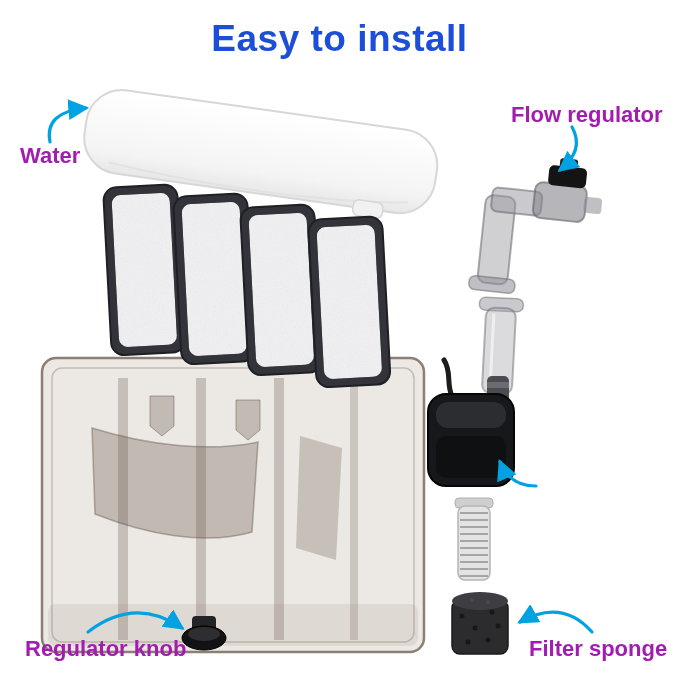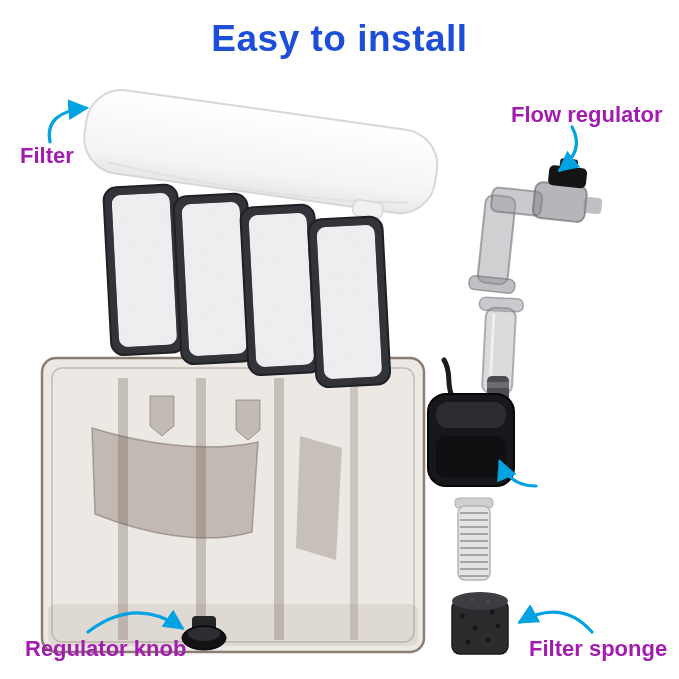--- a/index.html
+++ b/index.html
@@ -183,18 +183,18 @@
       <path d="M50,142 Q44,112 86,108" stroke="#00a2e1" stroke-width="3.2" marker-end="url(#arrowhead)"></path>
       <path d="M572,127 Q585,150 560,170" stroke="#00a2e1" stroke-width="3.2" marker-end="url(#arrowhead)"></path>
       <path d="M536,486 Q510,486 500,462" stroke="#00a2e1" stroke-width="3.2" marker-end="url(#arrowhead)"></path>
       <path d="M88,632 Q135,596 182,628" stroke="#00a2e1" stroke-width="3.2" marker-end="url(#arrowhead)"></path>
       <path d="M592,632 Q562,598 520,622" stroke="#00a2e1" stroke-width="3.2" marker-end="url(#arrowhead)"></path>
     </g>
   </svg>
 
   <h1 class="title">Easy to install</h1>
 
-  <div class="label" style="left:20px; top:143px;">Filter</div>
+  <div class="label" style="left:20px; top:143px;">Water</div>
   <div class="label" style="left:511px; top:102px;">Flow regulator</div>
   <div class="label" style="left:25px; top:636px;">Regulator knob</div>
   <div class="label" style="left:529px; top:636px;">Filter sponge</div>
 
 </div>
 
 </body></html>

